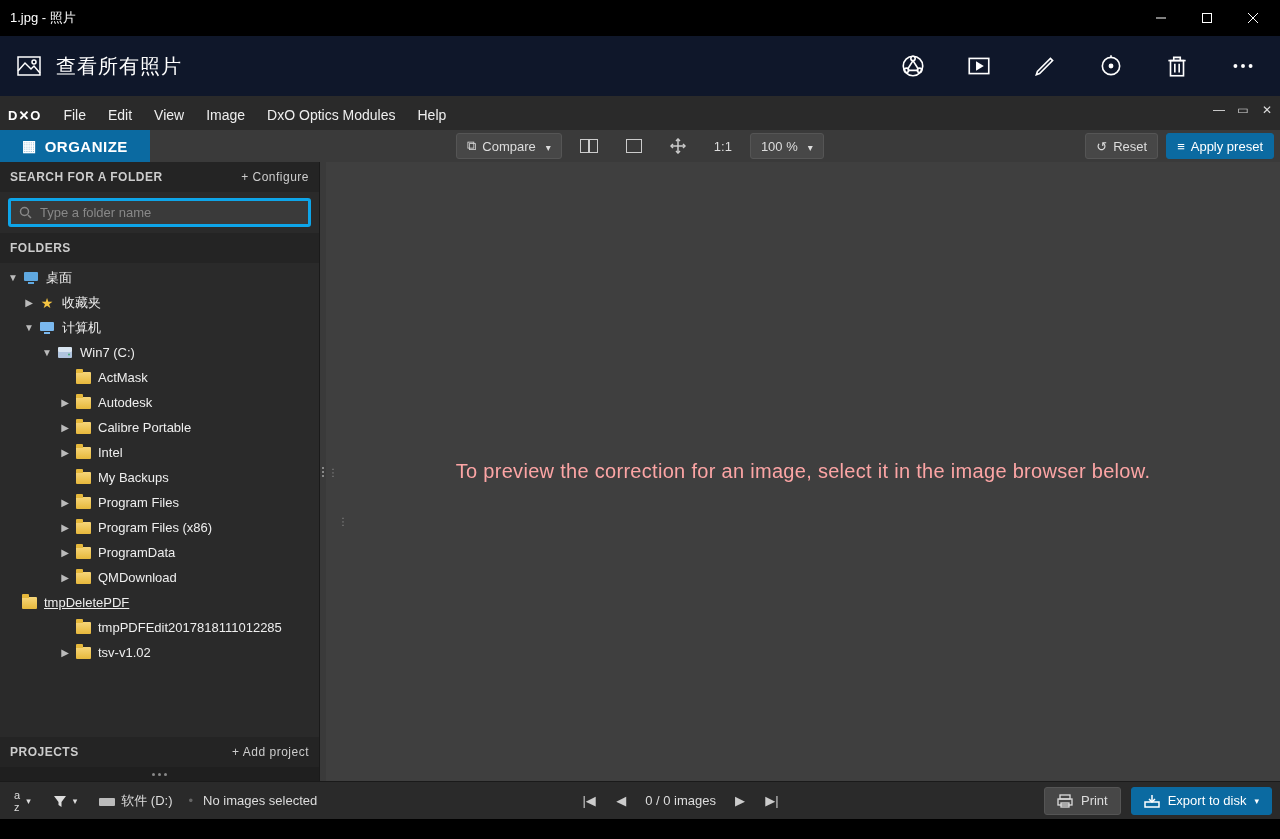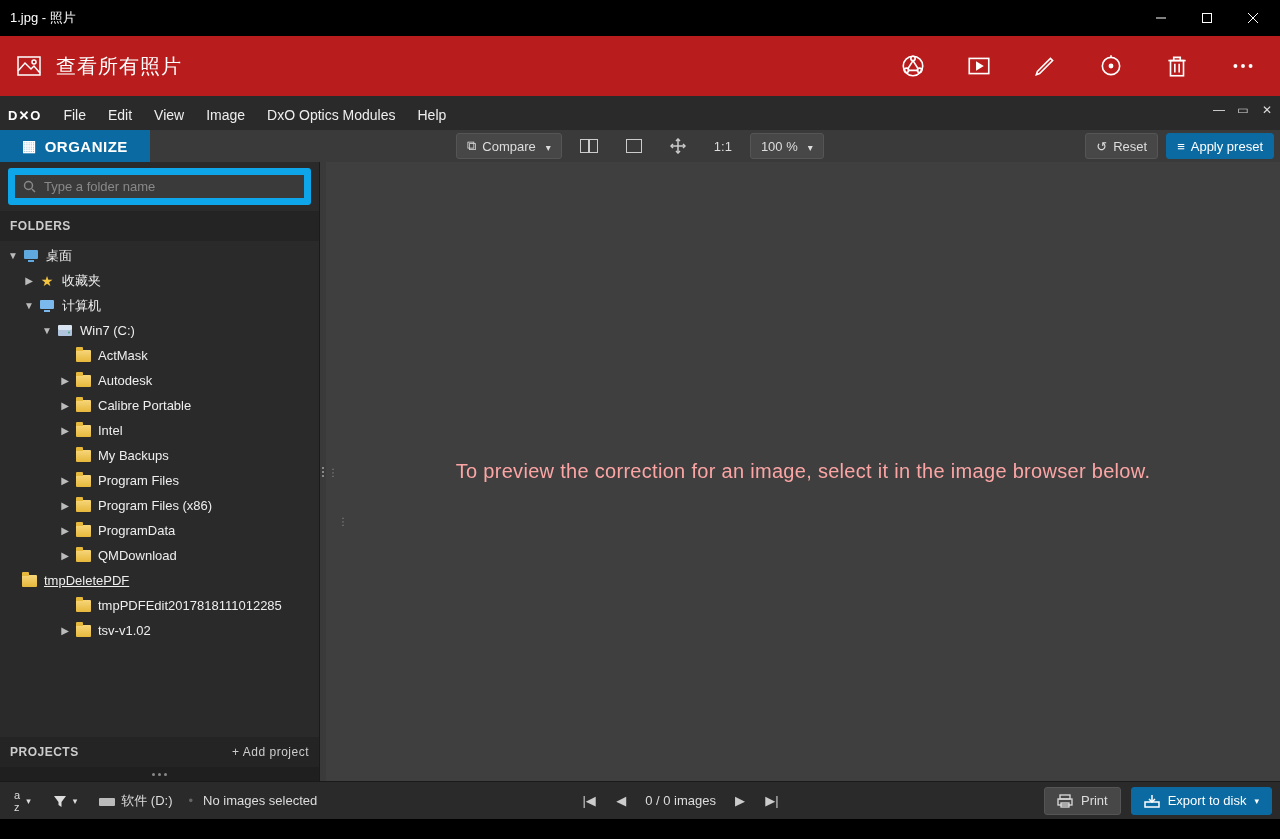--- a/index.html
+++ b/index.html
@@ -5,21 +5,21 @@
 * { margin: 0; padding: 0; box-sizing: border-box; font-family: "Segoe UI", Tahoma, sans-serif; }
 html, body { width: 1280px; height: 839px; background: #000; color: #ddd; overflow: hidden; }
 
 
 .photos-titlebar { height: 36px; background: #000; display: flex; align-items: center; padding: 0 4px 0 10px; color: #fff; }
 .photos-titlebar .title { font-size: 13px; flex: 1; }
 .win-btn { width: 46px; height: 36px; display: flex; align-items: center; justify-content: center; color: #fff; }
 .win-btn svg { width: 12px; height: 12px; stroke: #fff; stroke-width: 1; fill: none; }
 
 
-.photos-toolbar { height: 64px; background: #b91c1c; display: flex; align-items: center; padding: 0 8px 0 16px; border-bottom: 4px solid #2a2a2a; }
+.photos-toolbar { height: 64px; background: #0f172a; display: flex; align-items: center; padding: 0 8px 0 16px; border-bottom: 4px solid #2a2a2a; }
 .photos-toolbar .lead { display: flex; align-items: center; gap: 14px; flex: 1; }
 .photos-toolbar .lead .icon { width: 26px; height: 26px; }
 .photos-toolbar .lead .txt { font-size: 20px; color: #fff; letter-spacing: 1px; }
 .photos-toolbar .actions { display: flex; align-items: center; gap: 40px; padding-right: 16px; }
 .photos-toolbar .actions .ico { width: 26px; height: 26px; display: flex; align-items: center; justify-content: center; color: #fff; }
 
 
 .dxo-window { position: relative; height: 719px; background: #3a3a3a; display: flex; flex-direction: column; }
 
 
@@ -42,21 +42,21 @@
 .tbtn .caret::after { content: "▾"; font-size: 10px; margin-left: 4px; }
 
 
 .dxo-body { flex: 1; display: flex; min-height: 0; background: #3a3a3a; }
 
 
 .leftpanel { width: 320px; background: #2a2a2a; display: flex; flex-direction: column; border-right: 1px solid #1a1a1a; }
 .panel-hdr { height: 30px; background: #242424; display: flex; align-items: center; justify-content: space-between; padding: 0 10px; font-size: 12px; color: #ccc; font-weight: 600; letter-spacing: 0.5px; }
 .panel-hdr .action { font-size: 12px; color: #ccc; font-weight: 400; }
 .search-row { padding: 6px 8px; }
-.search-box { display: flex; align-items: center; gap: 8px; background: #3a3a3a; border: 7px solid #0ea5e9; border-radius: 3px; padding: 4px 8px; }
+.search-box { display: flex; align-items: center; gap: 8px; background: #3a3a3a; border: 3px solid #0ea5e9; border-radius: 3px; padding: 4px 8px; }
 .search-box input { flex: 1; background: transparent; border: none; outline: none; color: #ccc; font-size: 13px; }
 .search-box input::placeholder { color: #888; }
 
 
 .tree { flex: 1; overflow: auto; font-size: 13px; color: #eee; padding: 2px 0; }
 .tree-row { display: flex; align-items: center; height: 25px; padding-left: 4px; white-space: nowrap; }
 .tree-row .tw { width: 14px; text-align: center; font-size: 10px; color: #bbb; margin-right: 2px; flex-shrink: 0;}
 .tree-row .ico { width: 18px; height: 16px; margin-right: 6px; display:flex; align-items:center; justify-content:center; flex-shrink:0;}
 .folder-ico { width: 15px; height: 12px; background: linear-gradient(#f7d67a,#e6b83b); border-radius: 1px; position:relative;}
 .folder-ico::before { content:""; position:absolute; left:0; top:-3px; width:7px; height:4px; background:#e6b83b; border-radius:1px 1px 0 0;}
@@ -239,20 +239,24 @@
       <div class="tbtn blue">
         <span>≡</span>
         <span>Apply preset</span>
       </div>
     </div>
   </div>
 
   <div class="dxo-body">
 
     <div class="leftpanel">
+      <div class="panel-hdr">
+        <span>SEARCH FOR A FOLDER</span>
+        <span class="action">+ Configure</span>
+      </div>
       <div class="search-row">
         <div class="search-box">
           <span>
               <svg width="13" height="13" viewBox="0 0 13 13" stroke="#888" fill="none" stroke-width="1.5">
                 <circle cx="5.5" cy="5.5" r="4"></circle>
                 <line x1="9" y1="9" x2="12" y2="12"></line>
               </svg>
             </span>
           <input type="text" placeholder="Type a folder name" style="">
         </div>

